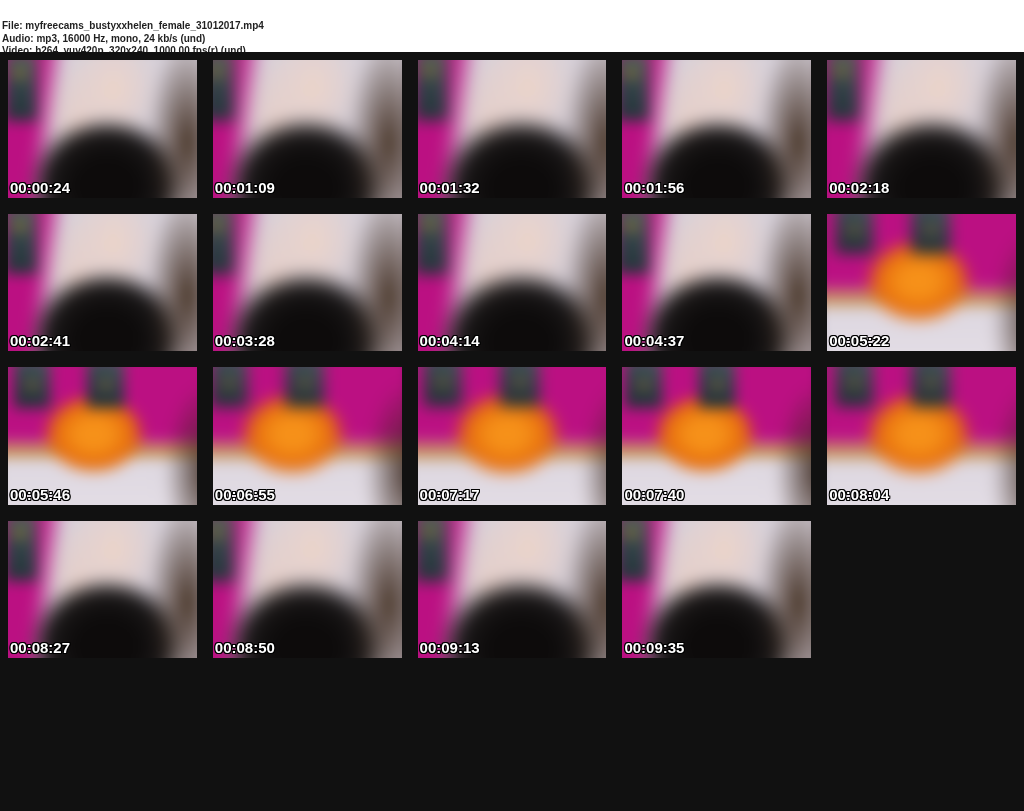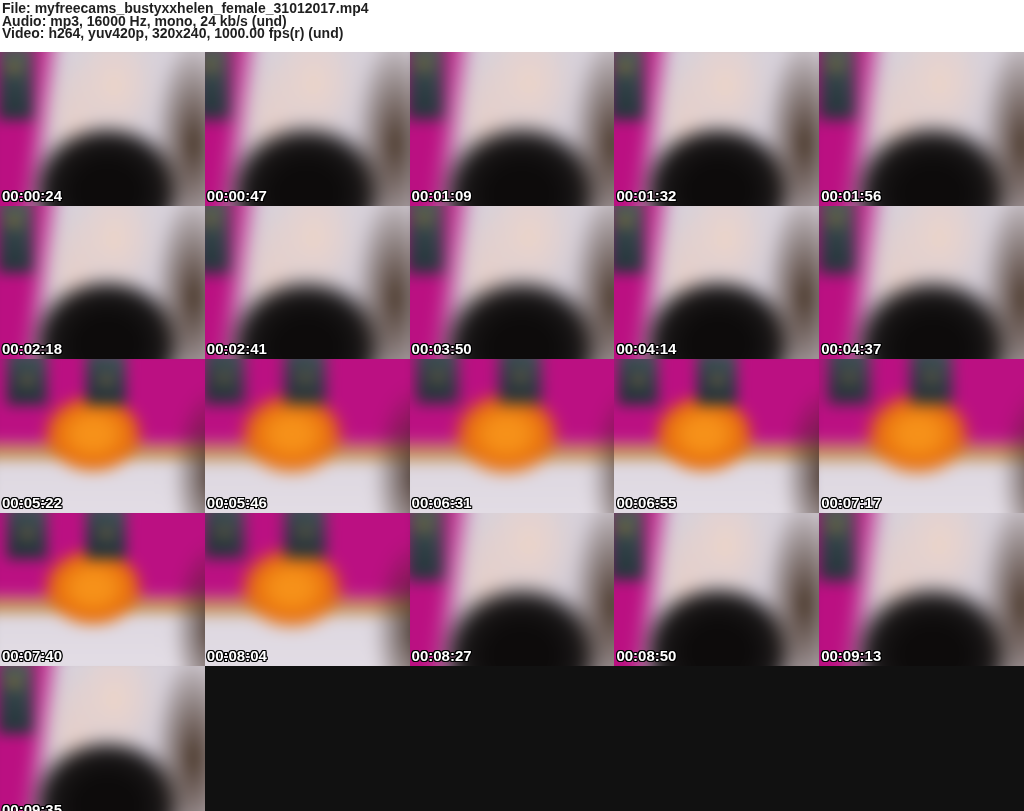--- a/index.html
+++ b/index.html
@@ -8,44 +8,44 @@
     overflow: hidden;
     background: #ffffff;
     font-family: "Liberation Sans", sans-serif;
     position: relative;
   }
 
   
   .header {
     box-sizing: border-box;
     height: 52px;
-    padding: 2px 0 0 2px;
+    padding: 20px 0 0 2px;
     color: #1f1f1f;
     font-weight: bold;
-    font-size: 14px;
+    font-size: 10px;
     line-height: 12.5px;
     white-space: nowrap;
   }
   .header .line { height: 12.5px; }
 
   
   .sheet {
     position: absolute;
     left: 0; top: 52px;
     width: 1024px; height: 759px;
     display: grid;
     grid-template-columns: repeat(5, 204.8px);
     grid-auto-rows: 153.6px;
     overflow: hidden;
     background: #111;
   }
   .thumb {
     position: relative;
     overflow: hidden;
-    margin: 0;
+    margin: 8px;
   }
   .art {
     position: absolute;
     inset: -14px;
     filter: blur(7px) saturate(1.05);
   }
 
   
   .scene-a .art {
     background:
@@ -116,24 +116,20 @@
   <div class="line">Video: h264, yuv420p, 320x240, 1000.00 fps(r) (und)</div>
 </div>
 
 <div class="sheet">
   <figure class="thumb scene-a">
     <div class="art"></div>
     <figcaption class="ts">00:00:24</figcaption>
   </figure>
   <figure class="thumb scene-a">
     <div class="art"></div>
-    <figcaption class="ts">00:00:47</figcaption>
-  </figure>
-  <figure class="thumb scene-a">
-    <div class="art"></div>
     <figcaption class="ts">00:01:09</figcaption>
   </figure>
   <figure class="thumb scene-a">
     <div class="art"></div>
     <figcaption class="ts">00:01:32</figcaption>
   </figure>
   <figure class="thumb scene-a">
     <div class="art"></div>
     <figcaption class="ts">00:01:56</figcaption>
   </figure>
@@ -141,21 +137,21 @@
   <figure class="thumb scene-a">
     <div class="art"></div>
     <figcaption class="ts">00:02:18</figcaption>
   </figure>
   <figure class="thumb scene-a">
     <div class="art"></div>
     <figcaption class="ts">00:02:41</figcaption>
   </figure>
   <figure class="thumb scene-a">
     <div class="art"></div>
-    <figcaption class="ts">00:03:50</figcaption>
+    <figcaption class="ts">00:03:28</figcaption>
   </figure>
 
   <figure class="thumb scene-a">
     <div class="art"></div>
     <figcaption class="ts">00:04:14</figcaption>
   </figure>
   <figure class="thumb scene-a">
     <div class="art"></div>
     <figcaption class="ts">00:04:37</figcaption>
   </figure>
@@ -163,24 +159,20 @@
     <div class="art"></div>
     <figcaption class="ts">00:05:22</figcaption>
   </figure>
   <figure class="thumb scene-b">
     <div class="art"></div>
     <figcaption class="ts">00:05:46</figcaption>
   </figure>
 
   <figure class="thumb scene-b">
     <div class="art"></div>
-    <figcaption class="ts">00:06:31</figcaption>
-  </figure>
-  <figure class="thumb scene-b">
-    <div class="art"></div>
     <figcaption class="ts">00:06:55</figcaption>
   </figure>
   <figure class="thumb scene-b">
     <div class="art"></div>
     <figcaption class="ts">00:07:17</figcaption>
   </figure>
   <figure class="thumb scene-b">
     <div class="art"></div>
     <figcaption class="ts">00:07:40</figcaption>
   </figure>

